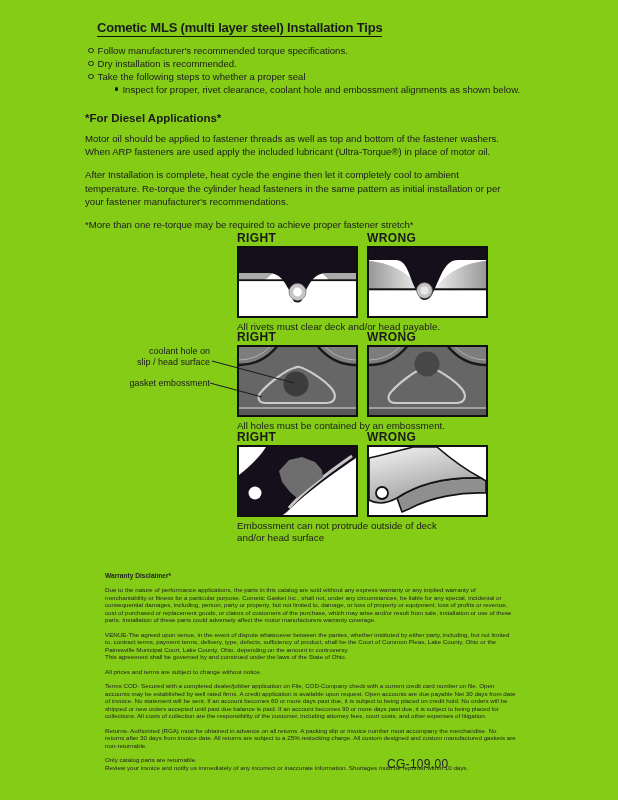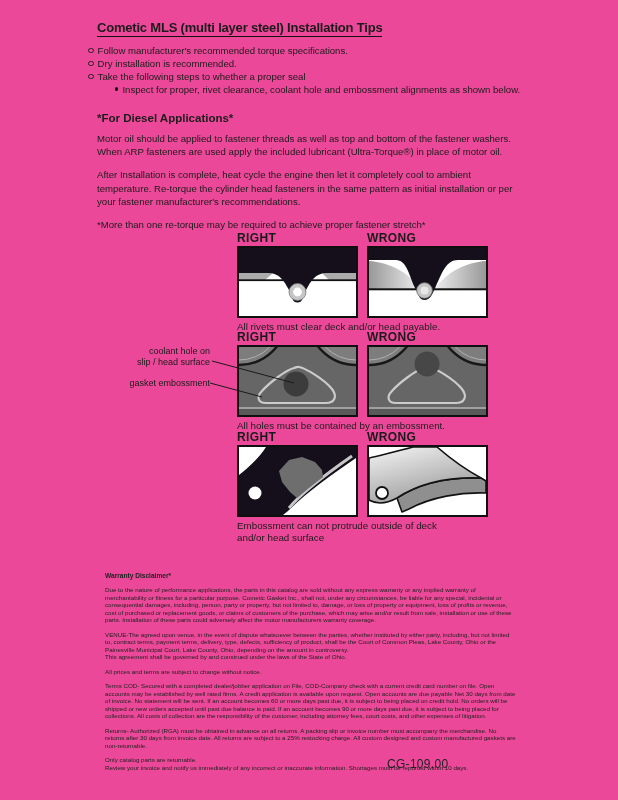--- a/index.html
+++ b/index.html
@@ -1,33 +1,33 @@
 <!DOCTYPE html>
 <html><head>
 <meta charset="utf-8">
 <style>
   html,body{margin:0;padding:0;background:#ffffff;}
   .page{
-    position:relative;width:618px;height:800px;background:#ec4899;overflow:hidden;
+    position:relative;width:618px;height:800px;background:#84cc16;overflow:hidden;
     font-family:"Liberation Sans","DejaVu Sans",sans-serif;color:#1b1b1b;
   }
   
   .intro{position:absolute;left:88px;top:18px;width:436px;}
   .doc-title{
     margin:0 0 7px 9px;font-size:13px;font-weight:bold;letter-spacing:-0.2px;
     display:inline-block;border-bottom:1.6px solid #111;padding-bottom:1px;
   }
   .bullets{margin:0;padding:0;list-style:none;font-size:9.6px;line-height:13px;}
   .bullets li{display:flex;align-items:flex-start;}
   .b-marker{flex:0 0 auto;width:3.6px;height:3.6px;border:1px solid #222;border-radius:50%;margin:3.6px 4px 0 0;}
   .sub-bullets{margin:0 0 0 27px;padding:0;list-style:none;font-size:9.6px;line-height:13px;}
   .sub-bullets li{display:flex;align-items:flex-start;}
   .sb-marker{flex:0 0 auto;width:3.4px;height:3.4px;background:#111;border-radius:50%;margin:4.4px 4px 0 0;}
   
-  .diesel{position:absolute;left:97px;top:112px;width:424px;}
+  .diesel{position:absolute;left:85px;top:112px;width:424px;}
   .diesel h2{margin:0 0 8px 0;font-size:11.5px;font-weight:bold;}
   .diesel p{margin:0 0 10px 0;font-size:9.6px;line-height:13.2px;}
   
   .fig-row{position:absolute;left:237px;width:260px;}
   .fig-pair{display:flex;gap:9px;}
   .fig{width:121px;}
   .fig-label{text-align:left;font-size:12px;font-weight:bold;letter-spacing:0.4px;height:15px;line-height:14px;color:#1a1a1a;}
   .fig-box{width:117px;height:68px;border:2px solid #0f0f0f;background:#fff;}
   .fig-box svg{display:block;}
   .fig-caption{margin-top:3px;font-size:9.8px;line-height:11.5px;white-space:pre-line;}

